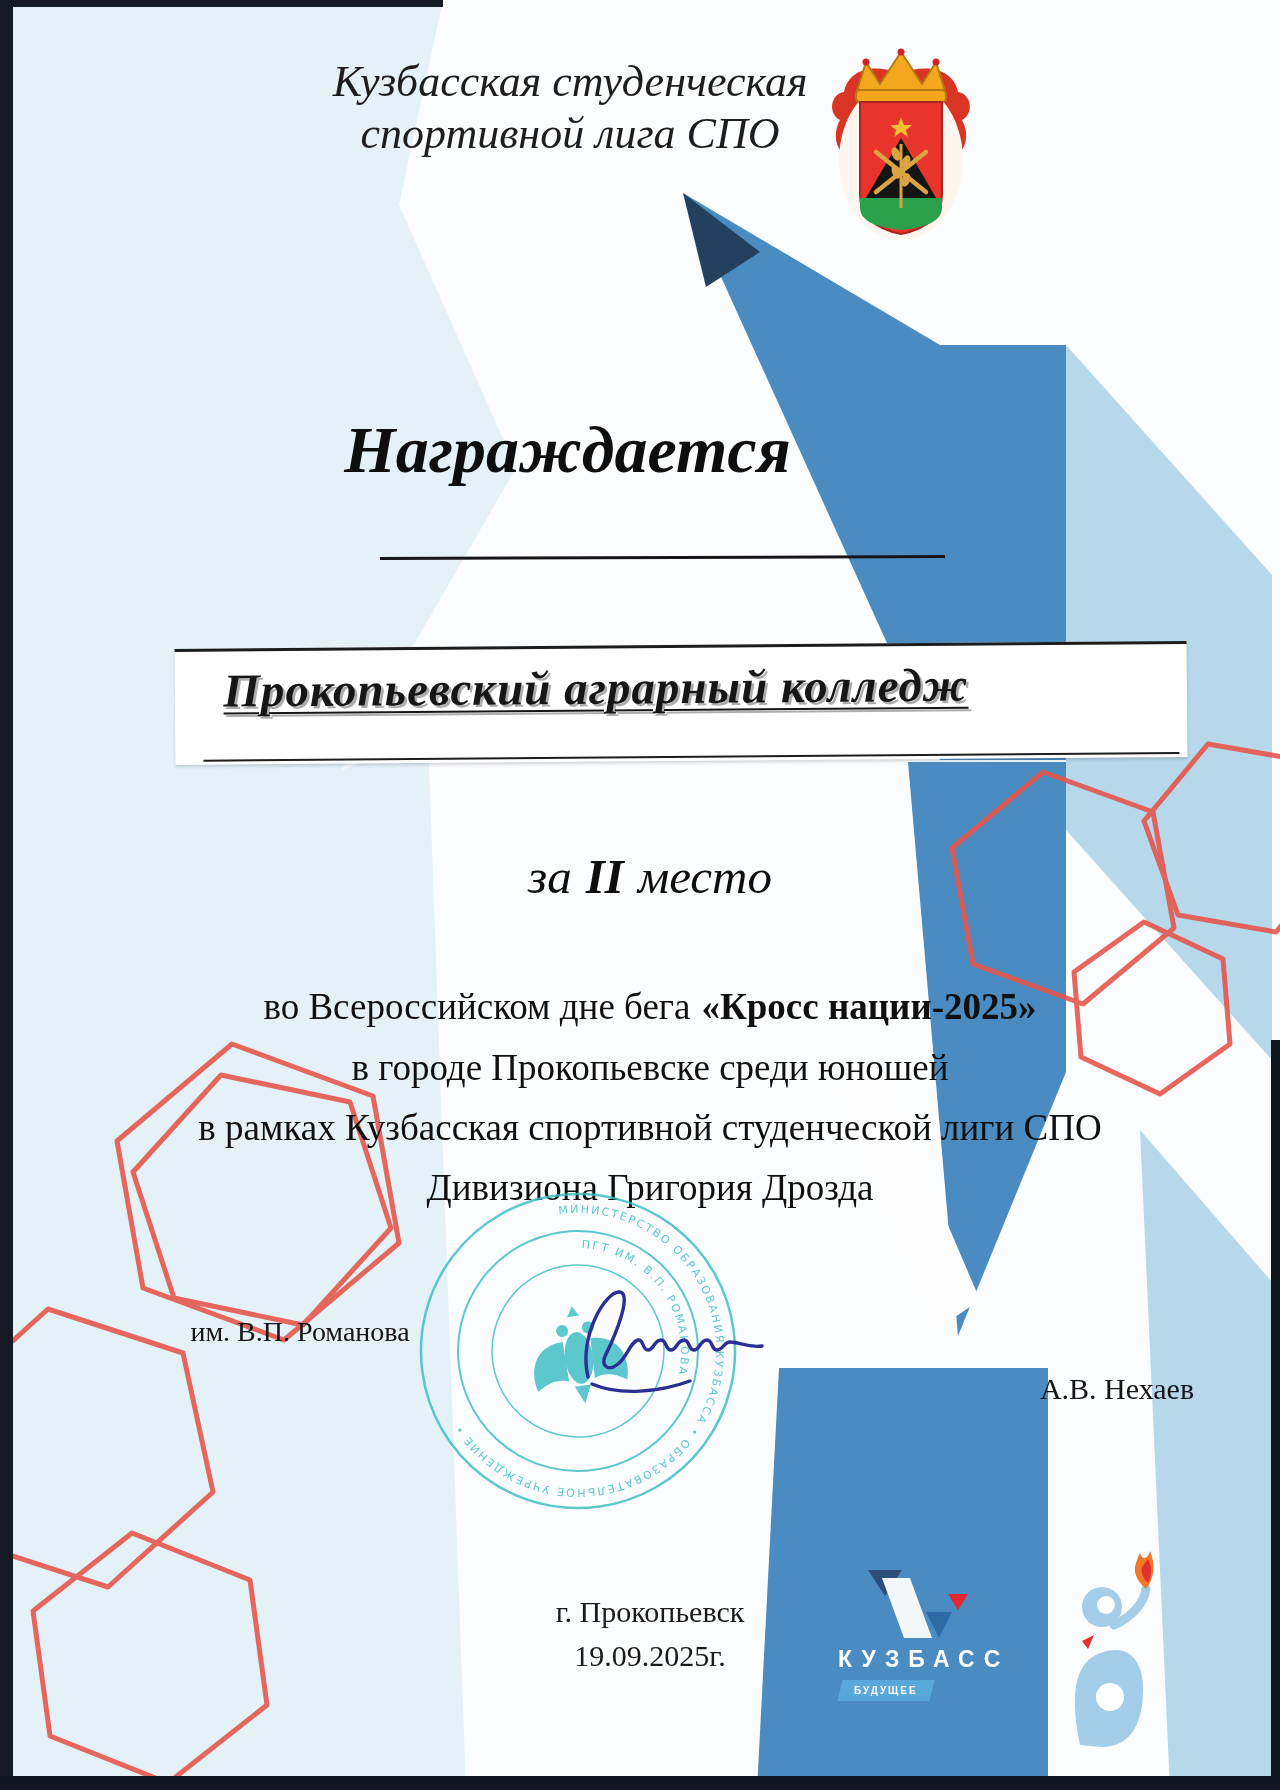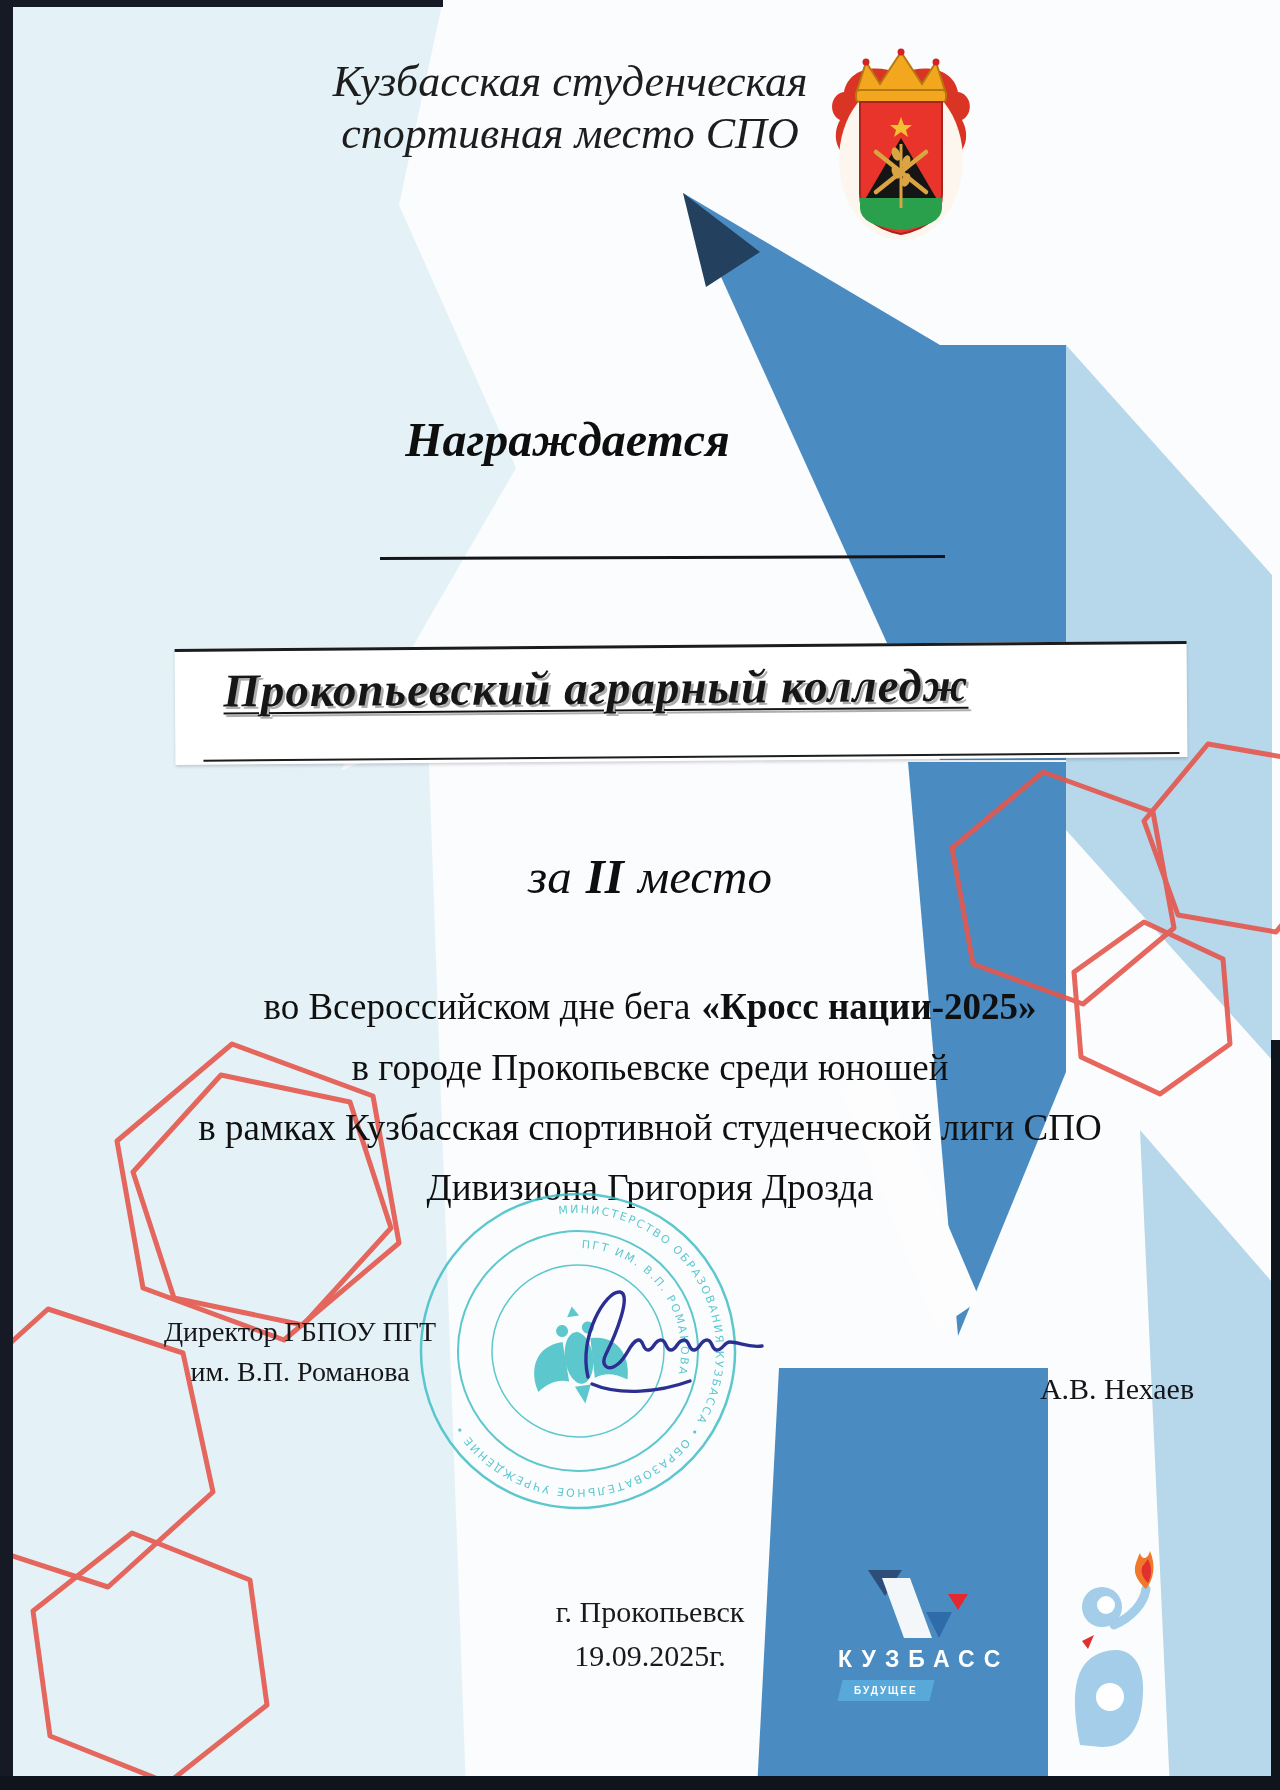--- a/index.html
+++ b/index.html
@@ -11,21 +11,21 @@
   .border-left{position:absolute;left:0;top:0;width:13px;height:1790px;background:#161a24;}
   .border-top{position:absolute;left:0;top:0;width:443px;height:7px;background:#161a24;}
   .border-bottom{position:absolute;left:0;top:1776px;width:1280px;height:14px;background:#10141d;}
   .border-right{position:absolute;left:1271px;top:1040px;width:9px;height:750px;background:#10141d;}
 
   .header-org{position:absolute;left:170px;top:56px;width:800px;text-align:center;
               font-style:italic;font-size:44px;line-height:52px;color:#1d1d1d;}
   .title{position:absolute;left:86px;top:188px;font-family:"Liberation Sans",sans-serif;
          font-weight:bold;font-size:132px;line-height:1.1;color:#2b6398;letter-spacing:3px;}
   .awarded{position:absolute;left:30px;top:412px;width:1075px;text-align:center;
-           font-weight:bold;font-style:italic;font-size:48px;color:#0e0e0e;}
+           font-weight:bold;font-style:italic;font-size:66px;color:#0e0e0e;}
   .rule1{position:absolute;left:380px;top:556px;width:565px;height:3px;background:#15151a;transform:rotate(-0.2deg);}
 
   .plate{position:absolute;left:175px;top:645px;width:1012px;height:113px;background:#ffffff;
          transform:rotate(-0.45deg);border-top:3px solid #1c1c1c;box-shadow:0 2px 3px rgba(40,40,60,.18);}
   .recipient{display:block;margin-top:12px;padding-right:170px;text-align:center;
              font-weight:bold;font-style:italic;font-size:47px;letter-spacing:1px;color:#161616;
              text-decoration:underline;text-decoration-thickness:2px;text-underline-offset:6px;
              text-shadow:2.5px 2.5px 0 rgba(20,20,20,0.35);}
   .plate-rule{position:absolute;left:28px;right:8px;bottom:3px;height:2px;background:#1d1d1d;}
 
@@ -120,21 +120,21 @@
         <ellipse cx="78" cy="114" rx="4" ry="7" transform="rotate(-20 78 114)"></ellipse>
         <ellipse cx="88" cy="122" rx="4" ry="7" transform="rotate(20 88 122)"></ellipse>
         <ellipse cx="78" cy="132" rx="4" ry="7" transform="rotate(-20 78 132)"></ellipse>
         <ellipse cx="88" cy="140" rx="4" ry="7" transform="rotate(20 88 140)"></ellipse>
       </g>
     </g>
   </svg>
 
   <div class="header-org">
     <div>Кузбасская студенческая</div>
-    <div>спортивная место СПО</div>
+    <div>спортивной лига СПО</div>
   </div>
 
 
   <div class="awarded">Награждается</div>
   <div class="rule1"></div>
 
   <div class="plate">
     <span class="recipient">Прокопьевский аграрный колледж</span>
     <div class="plate-rule"></div>
   </div>
@@ -178,21 +178,20 @@
   </svg>
 
   <svg class="signature" viewBox="0 0 240 190">
     <g fill="none" stroke="#2b2f91" stroke-width="3.4" stroke-linecap="round">
       <path d="M30,115 C20,75 48,28 62,30 C74,32 58,72 48,92 C42,104 50,110 60,102 C70,94 72,80 80,78 C86,77 84,88 90,88 C96,88 96,78 103,78 C109,78 107,88 113,88 C119,88 119,78 126,78 C132,78 130,88 136,88 C142,88 142,78 149,78 C155,78 153,88 159,88 C165,88 166,80 172,80 C181,80 190,86 204,84"></path>
       <path d="M34,122 C62,134 102,130 132,119"></path>
     </g>
   </svg>
 
   <div class="director">
-    <div>Директор ГБПОУ ПГТ</div>
     <div>им. В.П. Романова</div>
   </div>
   <div class="signer">А.В. Нехаев</div>
 
   <div class="city-date">
     <div>г. Прокопьевск</div>
     <div>19.09.2025г.</div>
   </div>
 
   <div class="kuzbass-logo">

